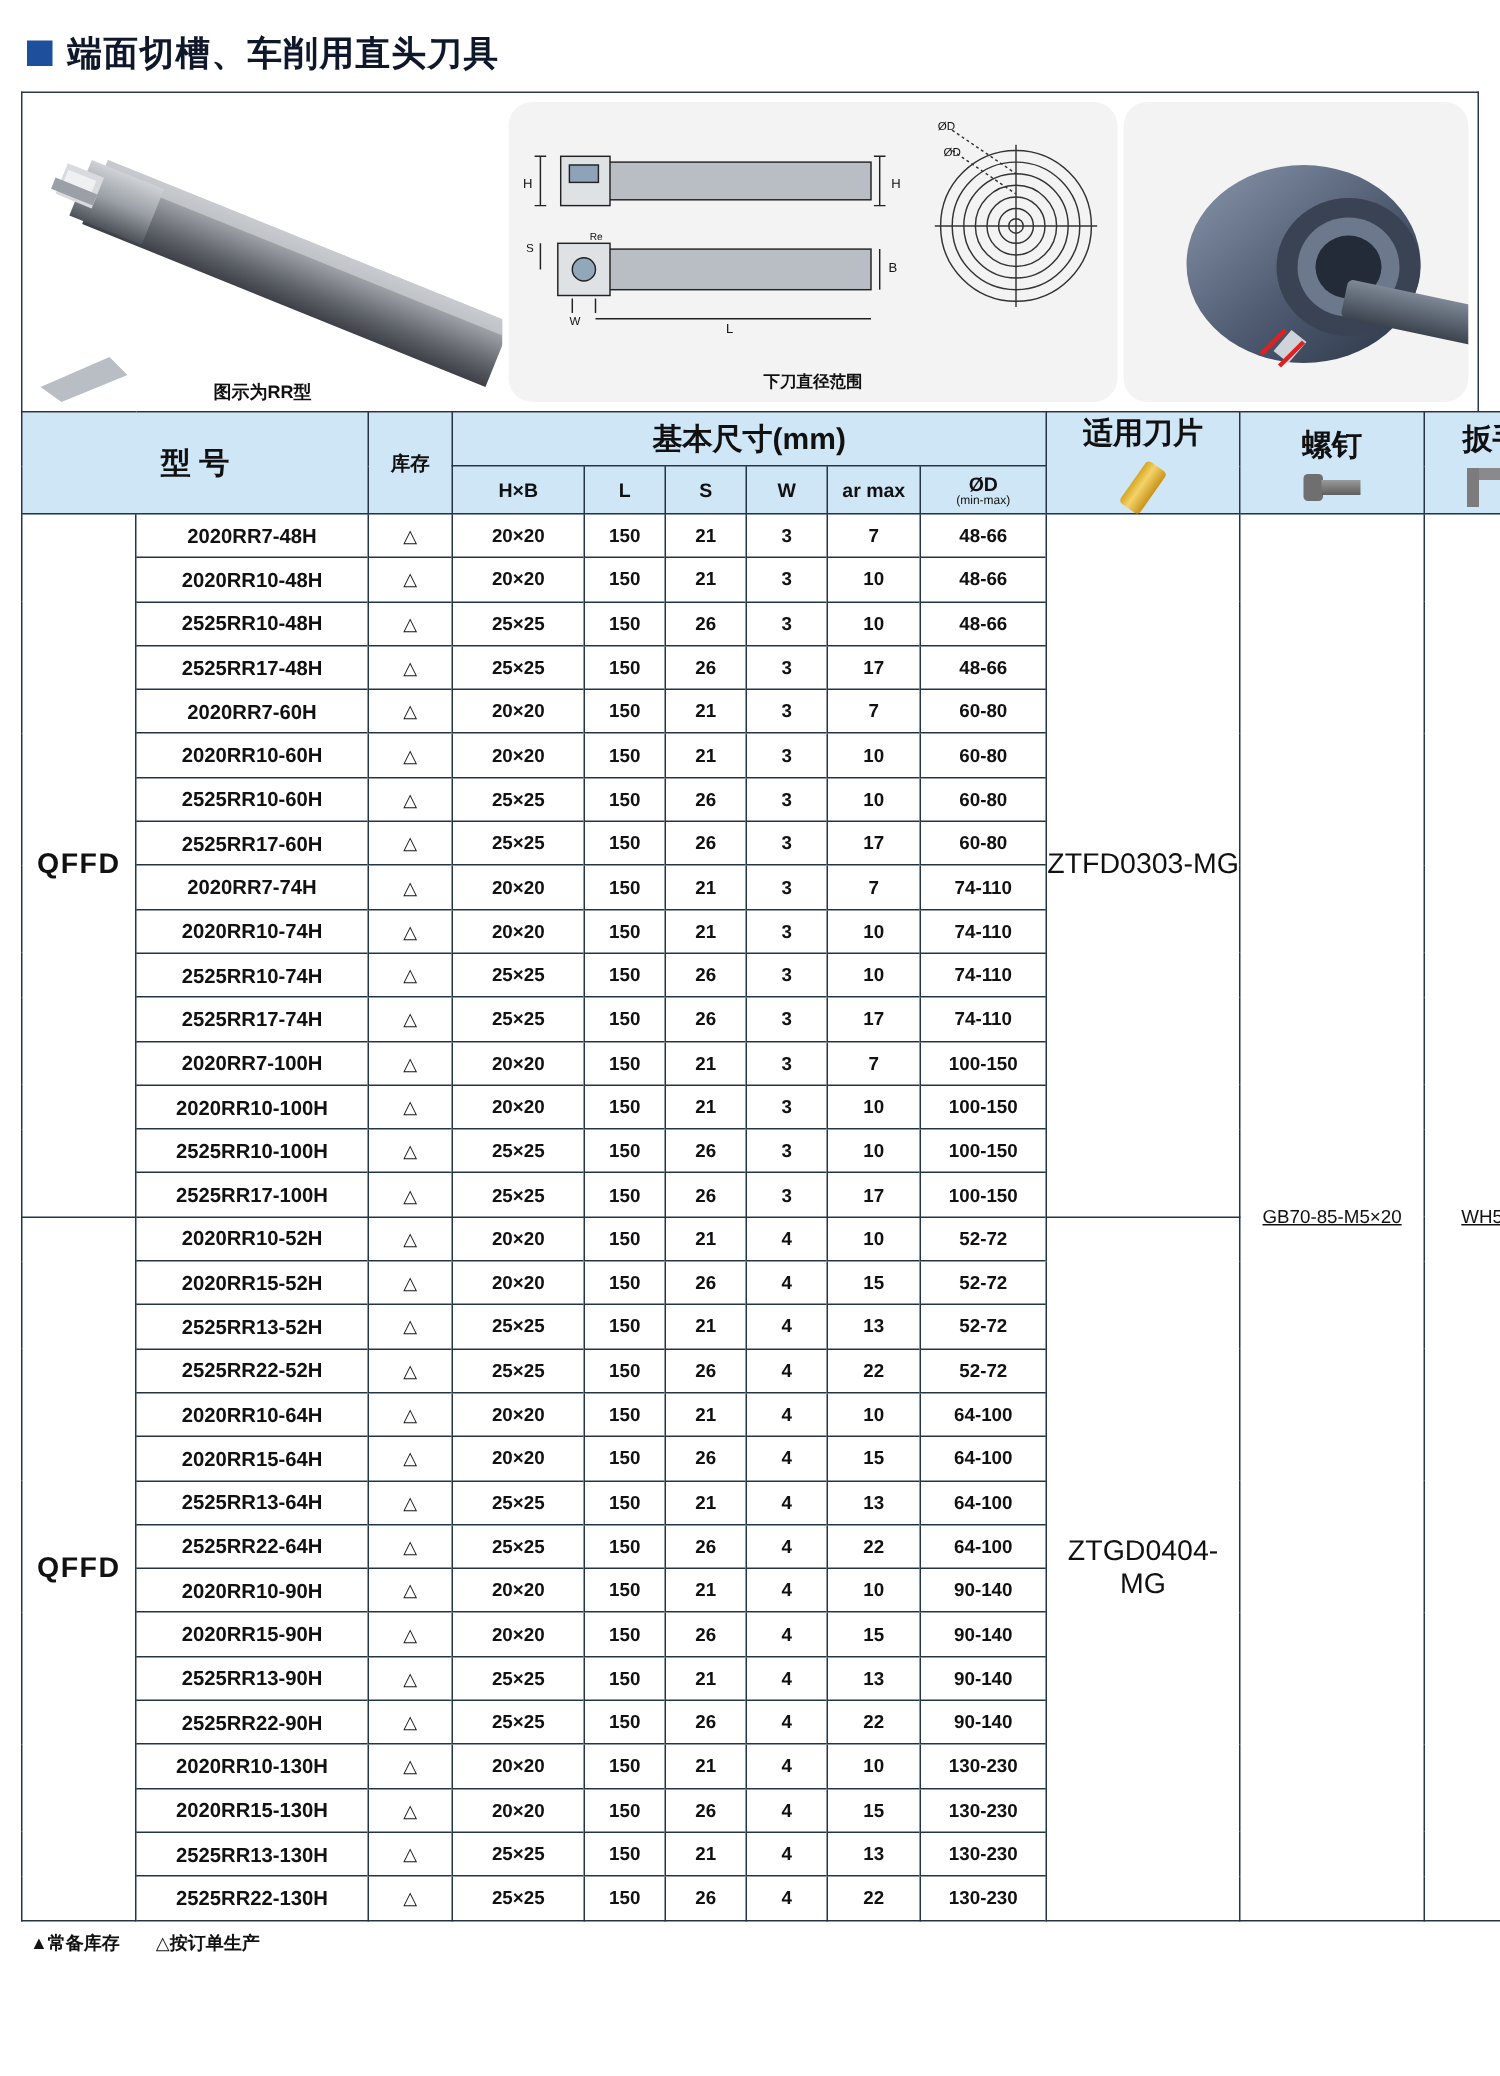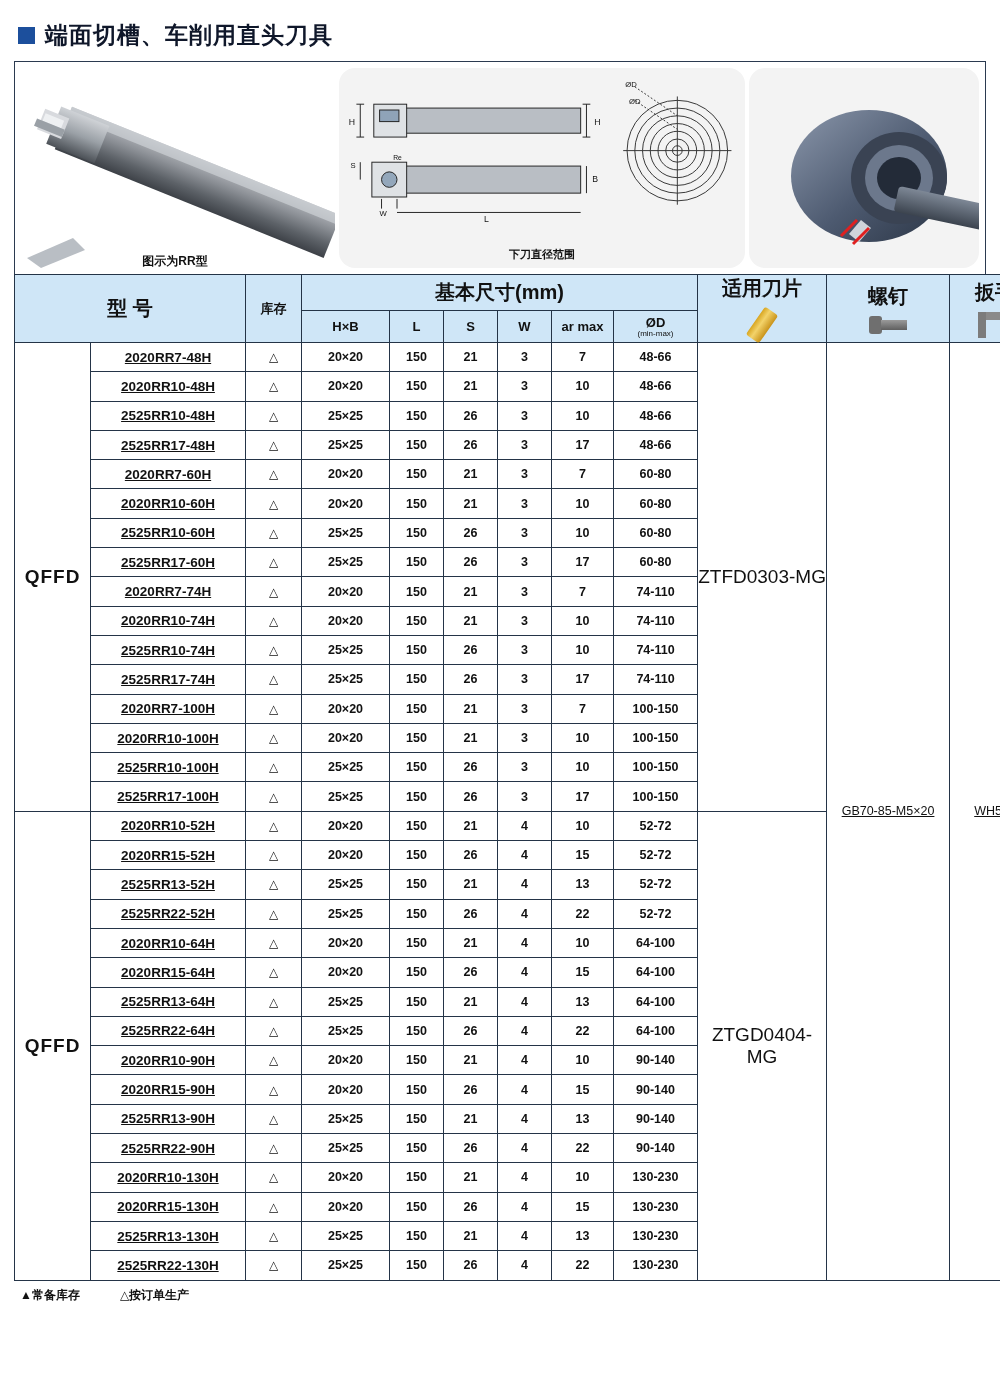--- a/index.html
+++ b/index.html
@@ -28,30 +28,30 @@
   .cap{position:absolute;bottom:4px;left:0;width:100%;text-align:center;font-size:12px;font-weight:bold;color:#111;}
   .cap2{position:absolute;bottom:6px;left:0;width:100%;text-align:center;font-size:11px;font-weight:bold;color:#111;margin-top:28px;}
 
   
   table.spec{border-collapse:collapse;width:100%;table-layout:fixed;}
   table.spec td,table.spec th{border:1px solid #243447;padding:0;text-align:center;vertical-align:middle;}
   .hdr{background:#cfe6f7;font-weight:bold;font-size:20px;color:#111;}
   .hdr-sm{background:#cfe6f7;font-weight:bold;font-size:13px;}
   .hdr-tiny{font-size:8px;font-weight:normal;display:block;line-height:1.05;}
   td.series{font-size:19px;font-weight:bold;letter-spacing:1px;}
-  td.model{font-size:13.5px;font-weight:bold;text-align:center;text-decoration:underline;}
+  td.model{font-size:13.5px;font-weight:bold;text-align:center;}
   td.cell-b{font-size:12.5px;font-weight:bold;}
   td.stock{font-size:12px;}
   td.insert{font-size:19px;}
   td.screw{font-size:12.5px;text-decoration:underline;}
   .rowh td{height:28.3px;}
   .dash-b{border-bottom:1px dashed #7c8a98 !important;}
 
   
-  .footer{display:flex;gap:40px;align-items:center;font-size:12px;font-weight:bold;padding:6px 2px 0 6px;}
+  .footer{display:flex;gap:24px;align-items:center;font-size:12px;font-weight:bold;padding:6px 2px 0 6px;}
   .footer span{white-space:nowrap;}
 
   
   .ins-icon{width:16px;height:34px;background:linear-gradient(90deg,#d8a520,#f3d36a 40%,#c9931a);border-radius:3px;transform:rotate(35deg);margin:0 auto;}
   .screw-icon{width:38px;height:18px;margin:0 auto;position:relative;}
   .screw-icon .head{position:absolute;left:0;top:0;width:13px;height:18px;background:#6f6f6f;border-radius:3px;}
   .screw-icon .shaft{position:absolute;left:12px;top:4px;width:26px;height:10px;background:linear-gradient(180deg,#9a9a9a,#5f5f5f);}
   .wrench-icon{width:34px;height:26px;margin:0 auto;position:relative;}
   .wrench-icon .v{position:absolute;left:0;top:0;width:8px;height:26px;background:#7c7c7c;}
   .wrench-icon .h{position:absolute;left:0;top:0;width:34px;height:8px;background:#8a8a8a;}

